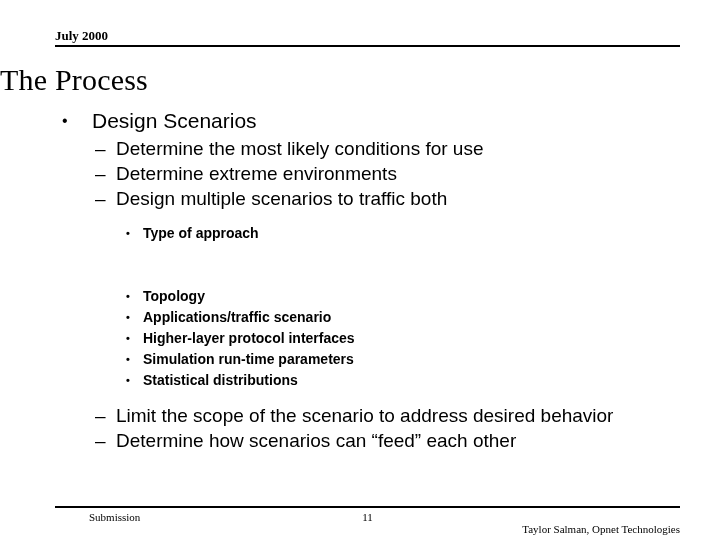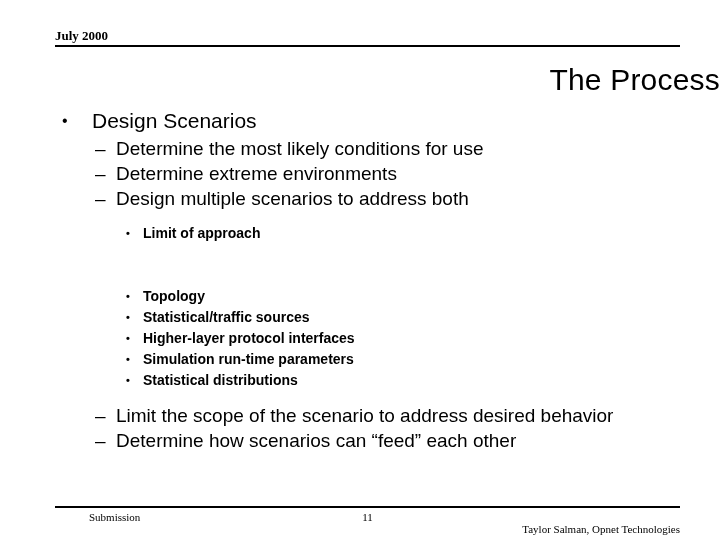--- a/index.html
+++ b/index.html
@@ -46,22 +46,22 @@
     height: 0;
     border-top: 2px solid #000000;
   }
 
   
   .slide-title {
     position: absolute;
     left: 0;
     top: 62px;
     width: 720px;
-    text-align: right;
-    font-family: Liberation Sans, sans-serif;
+    text-align: left;
+    font-family: Liberation Serif, serif;
     font-size: 30px;
     line-height: 36px;
     font-weight: normal;
     letter-spacing: 0.2px;
   }
 
   
   .body {
     position: absolute;
     left: 0;
@@ -198,40 +198,40 @@
     <div class="bullet lvl2">
       <span class="marker">–</span>
       <span class="btext">Determine the most likely conditions for use</span>
     </div>
     <div class="bullet lvl2">
       <span class="marker">–</span>
       <span class="btext">Determine extreme environments</span>
     </div>
     <div class="bullet lvl2">
       <span class="marker">–</span>
-      <span class="btext">Design multiple scenarios to address both</span>
+      <span class="btext">Design multiple scenarios to traffic both</span>
     </div>
 
     <div class="group-gap"></div>
 
     <div class="bullet lvl3">
       <span class="marker">•</span>
-      <span class="btext">Limit of approach</span>
+      <span class="btext">Type of approach</span>
     </div>
 
     <div class="spacer-line"></div>
     <div class="spacer-gap"></div>
 
     <div class="bullet lvl3">
       <span class="marker">•</span>
       <span class="btext">Topology</span>
     </div>
     <div class="bullet lvl3">
       <span class="marker">•</span>
-      <span class="btext">Statistical/traffic  sources</span>
+      <span class="btext">Applications/traffic  scenario</span>
     </div>
     <div class="bullet lvl3">
       <span class="marker">•</span>
       <span class="btext">Higher-layer protocol interfaces</span>
     </div>
     <div class="bullet lvl3">
       <span class="marker">•</span>
       <span class="btext">Simulation run-time parameters</span>
     </div>
     <div class="bullet lvl3">

